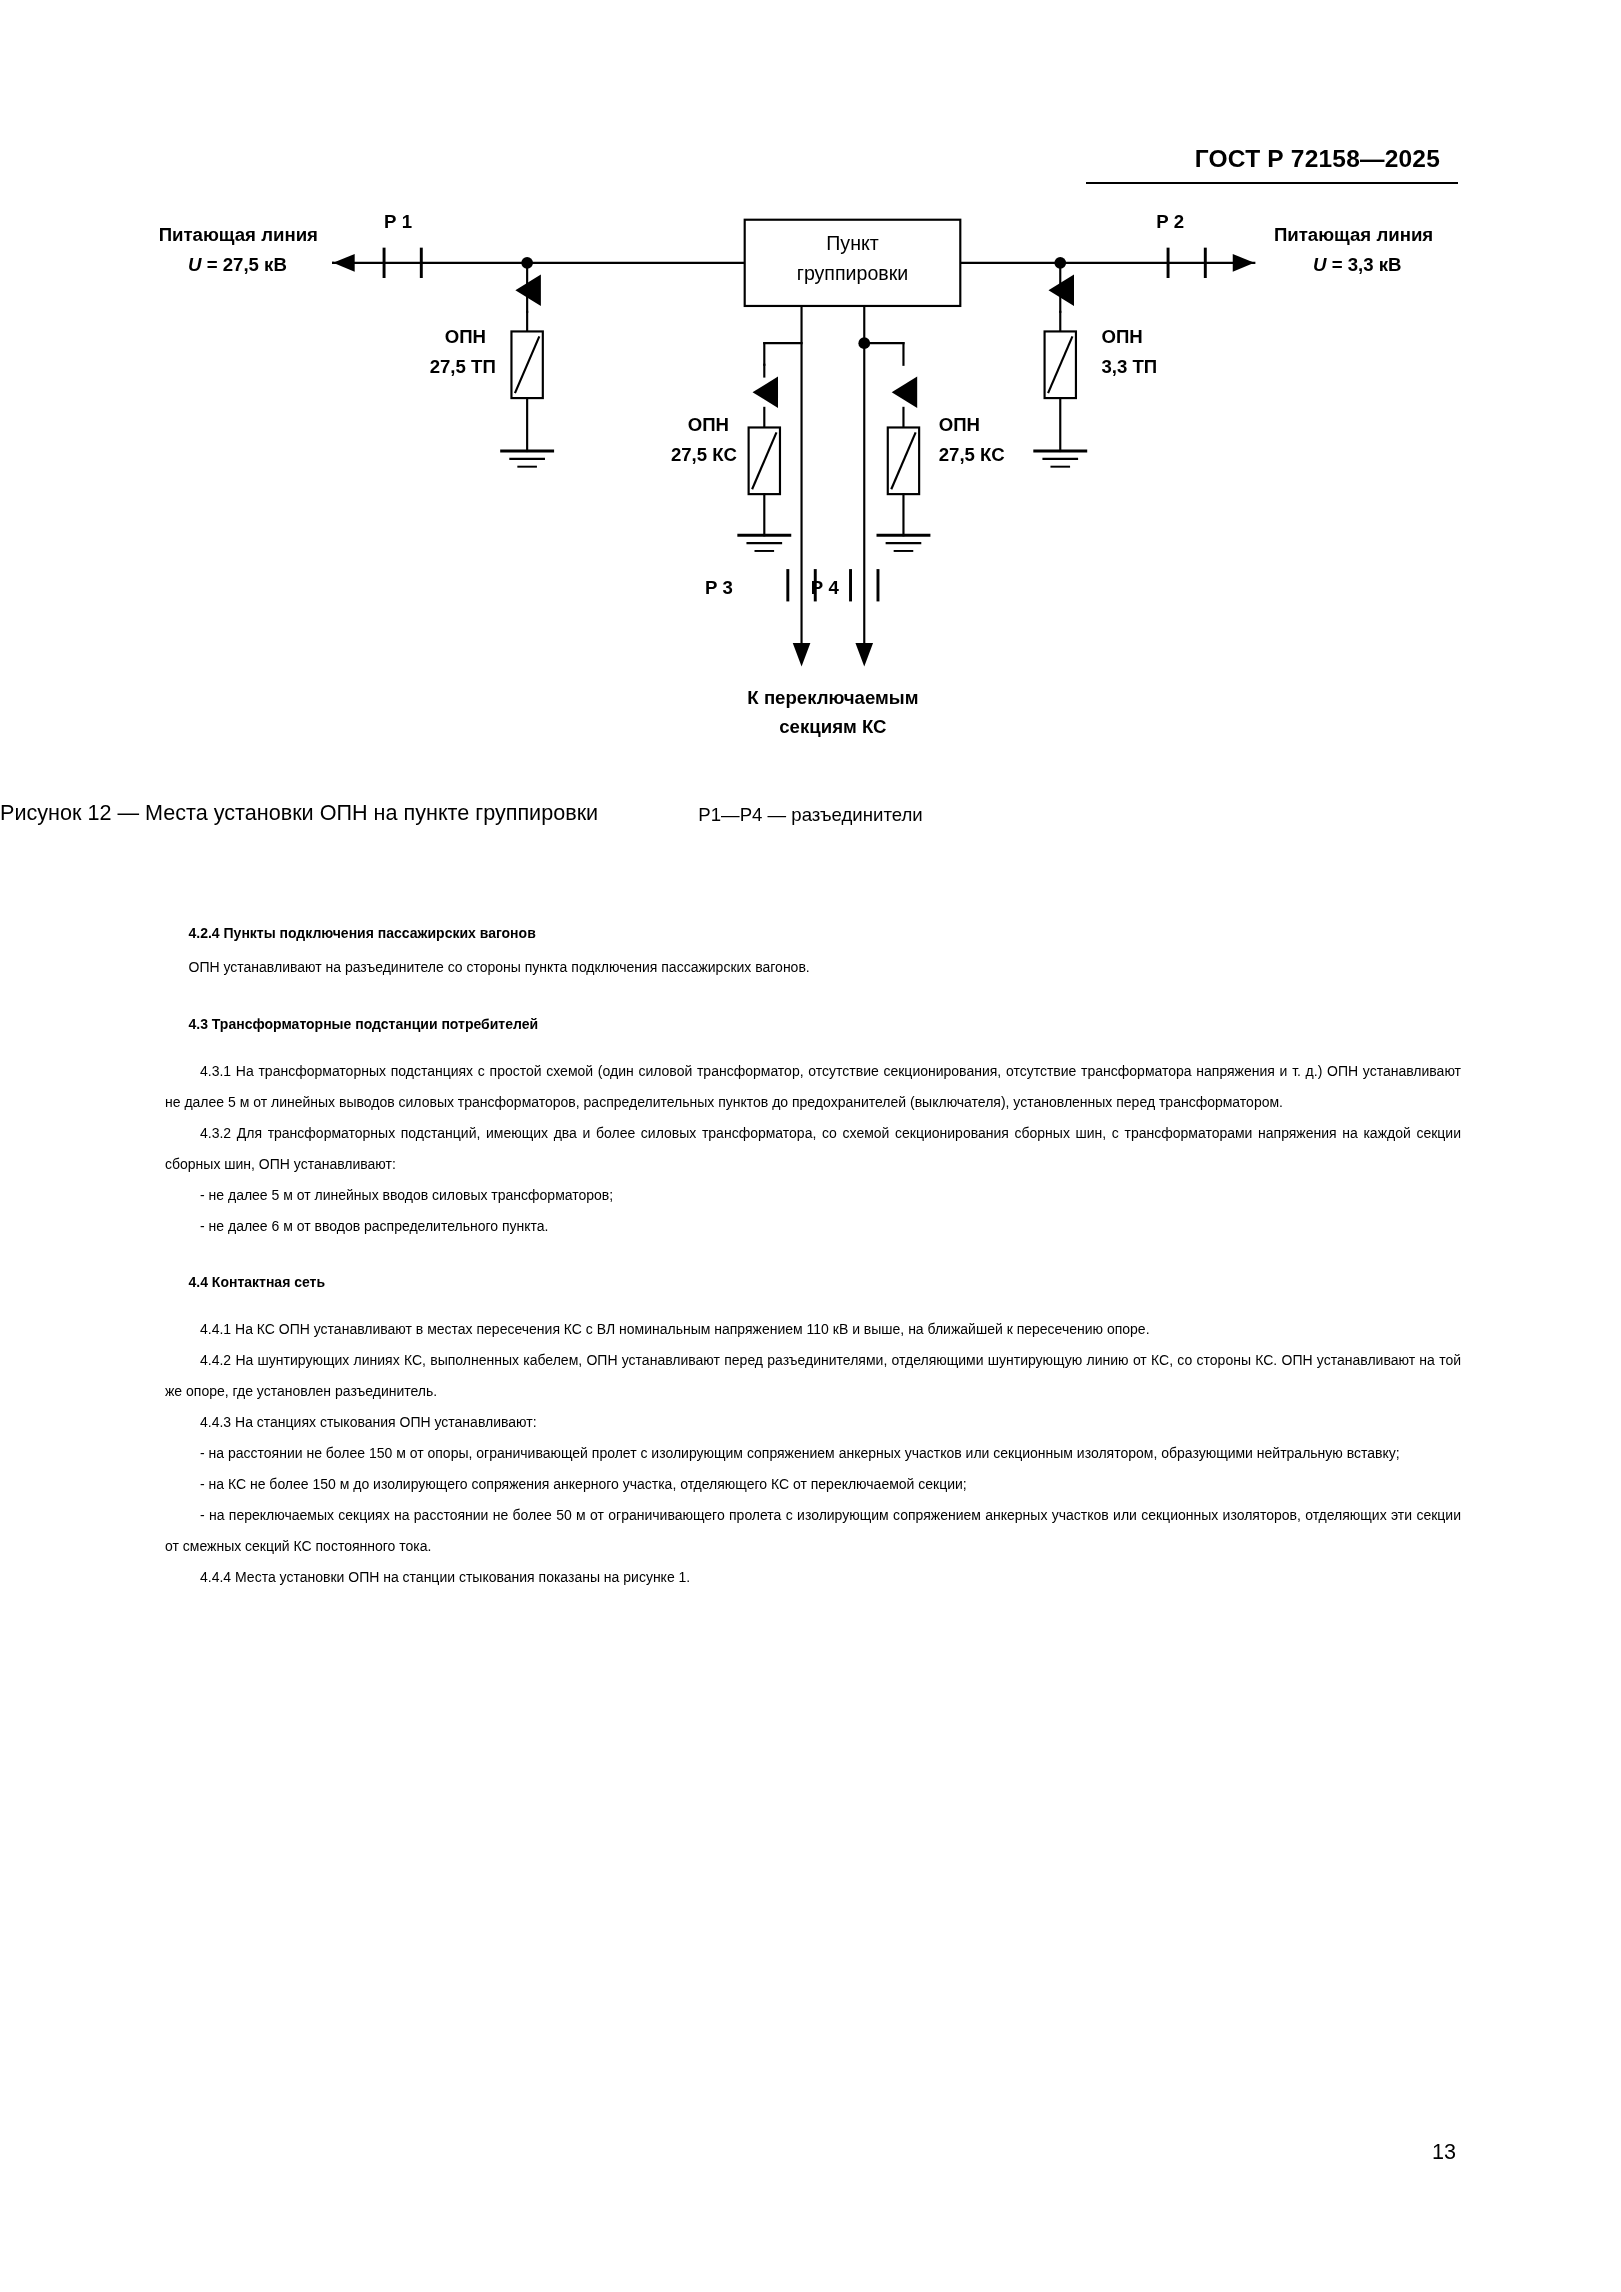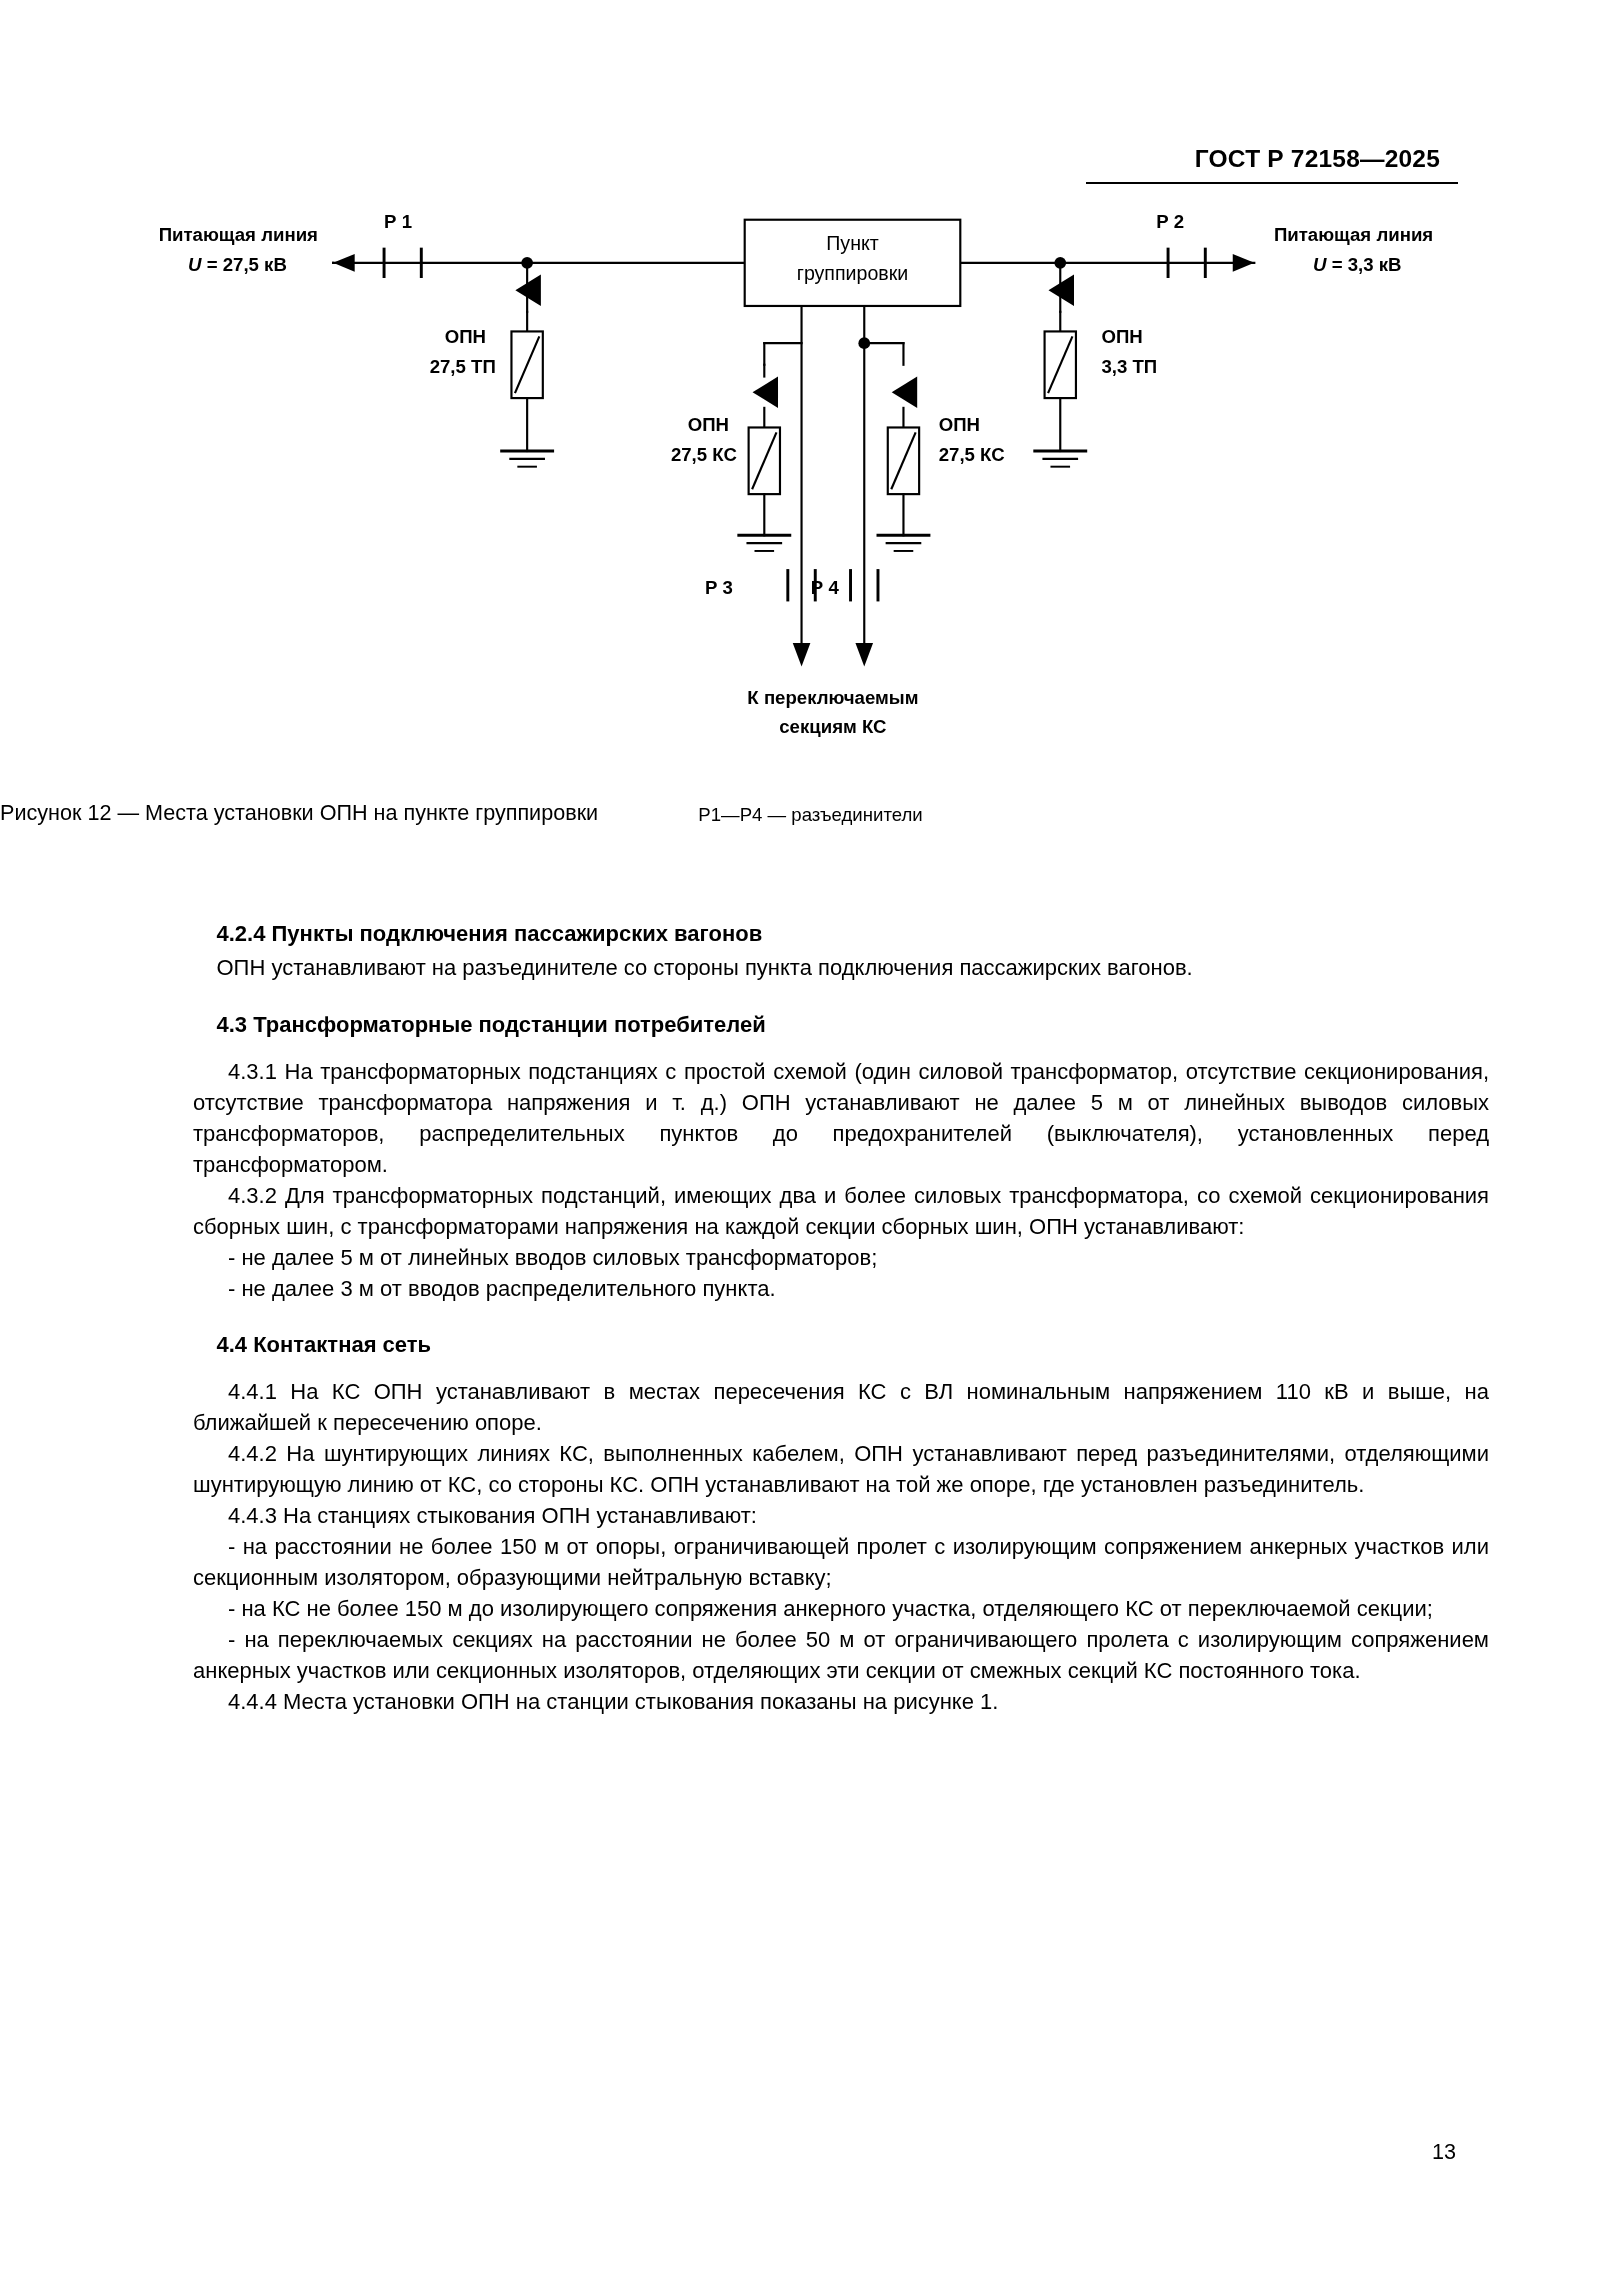--- a/index.html
+++ b/index.html
@@ -63,23 +63,22 @@
     width: 1621px;
     text-align: left;
     font-size: 21.6px;
   }
   
   .content {
     position: absolute;
     left: 165px;
     top: 892px;
     width: 1296px;
-    font-size: 22px;
+    font-size: 14px;
     line-height: 31px;
-    margin-left: 28px;
   }
   .content p {
     margin: 0;
     text-align: justify;
   }
   .content p.nojust { text-align: left; }
   .h-sub {
     font-weight: bold;
     margin-top: 25.5px !important;
     margin-bottom: 3.9px !important;
@@ -232,21 +231,21 @@
   <div class="fig-caption">Рисунок 12 — Места установки ОПН на пункте группировки</div>
 
   <div class="content">
     <p class="h-sub">4.2.4 Пункты подключения пассажирских вагонов</p>
     <p class="para-tight nojust">ОПН устанавливают на разъединителе со стороны пункта подключения пассажирских вагонов.</p>
 
     <p class="h-sub">4.3 Трансформаторные подстанции потребителей</p>
     <p class="para gap-top">4.3.1 На трансформаторных подстанциях с простой схемой (один силовой трансформатор, отсутствие секционирования, отсутствие трансформатора напряжения и т. д.) ОПН устанавливают не далее 5 м от линейных выводов силовых трансформаторов, распределительных пунктов до предохранителей (выключателя), установленных перед трансформатором.</p>
     <p class="para">4.3.2 Для трансформаторных подстанций, имеющих два и более силовых трансформатора, со схемой секционирования сборных шин, с трансформаторами напряжения на каждой секции сборных шин, ОПН устанавливают:</p>
     <p class="dash nojust">-  не далее 5 м от линейных вводов силовых трансформаторов;</p>
-    <p class="dash nojust">-  не далее 3 м от вводов распределительного пункта.</p>
+    <p class="dash nojust">-  не далее 6 м от вводов распределительного пункта.</p>
 
     <p class="h-sub">4.4 Контактная сеть</p>
     <p class="para gap-top">4.4.1 На КС ОПН устанавливают в местах пересечения КС с ВЛ номинальным напряжением 110 кВ и выше, на ближайшей к пересечению опоре.</p>
     <p class="para">4.4.2 На шунтирующих линиях КС, выполненных кабелем, ОПН устанавливают перед разъединителями, отделяющими шунтирующую линию от КС, со стороны КС. ОПН устанавливают на той же опоре, где установлен разъединитель.</p>
     <p class="para nojust">4.4.3 На станциях стыкования ОПН устанавливают:</p>
     <p class="para">- на расстоянии не более 150 м от опоры, ограничивающей пролет с изолирующим сопряжением анкерных участков или секционным изолятором, образующими нейтральную вставку;</p>
     <p class="para">- на КС не более 150 м до изолирующего сопряжения анкерного участка, отделяющего КС от переключаемой секции;</p>
     <p class="para">- на переключаемых секциях на расстоянии не более 50 м от ограничивающего пролета с изолирующим сопряжением анкерных участков или секционных изоляторов, отделяющих эти секции от смежных секций КС постоянного тока.</p>
     <p class="para nojust">4.4.4 Места установки ОПН на станции стыкования показаны на рисунке 1.</p>
   </div>

